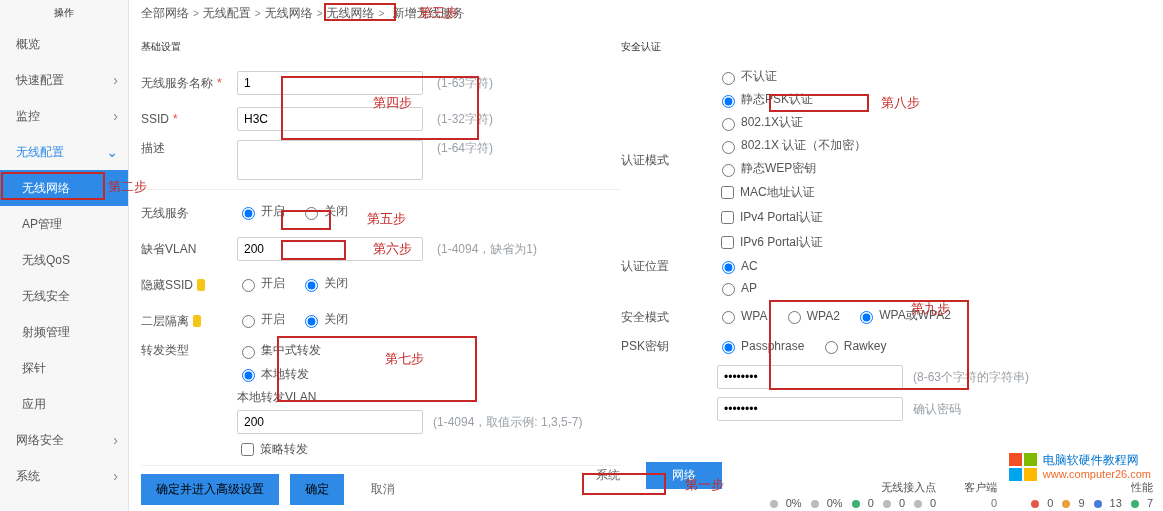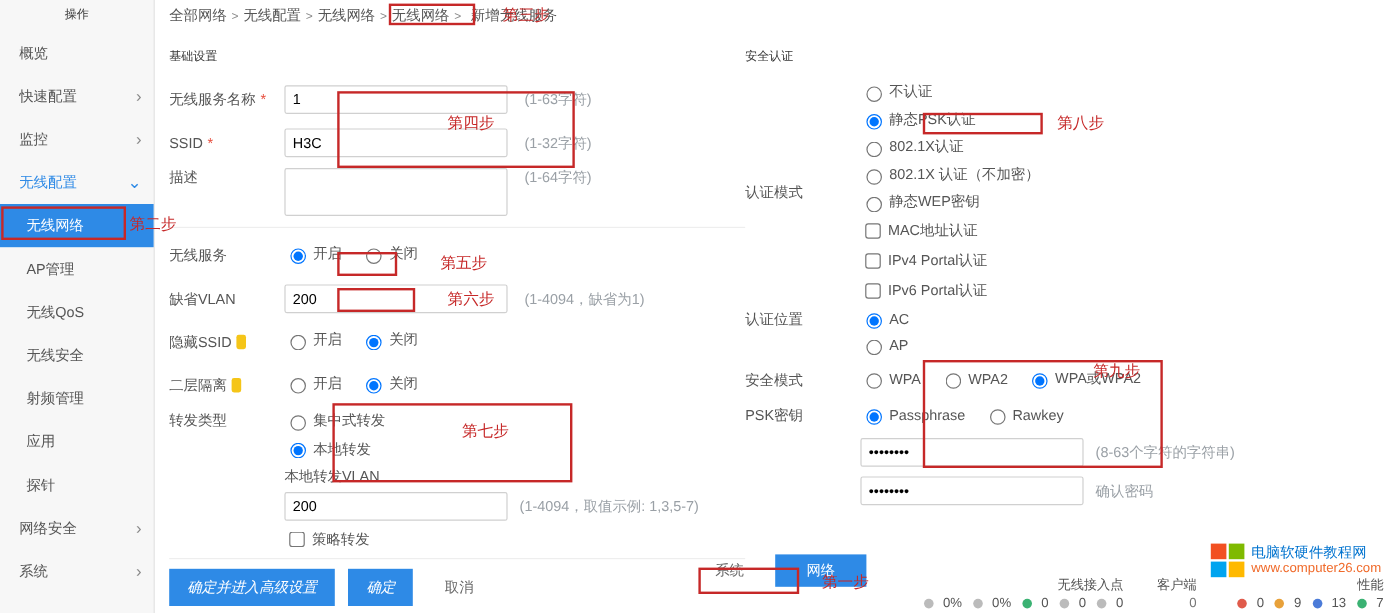--- a/index.html
+++ b/index.html
@@ -30,21 +30,21 @@
   .row .ctrl { flex:0 0 190px; }
   .row .hint { color:#9aa0a6; margin-left:10px; white-space:nowrap;}
   input[type=text], input[type=password], textarea { border:1px solid #d0d0d0; border-radius:2px; padding:4px 6px; font-size:12px; width:186px; }
   textarea { height:40px; resize:none; }
   .radio-group label, .check-group label { margin-right:12px; display:inline-flex; align-items:center; gap:3px; color:#555;}
   .check-group { display:flex; flex-direction:column; gap:6px; }
   .hline { border:0; border-top:1px solid #eee; margin:6px 0 8px 0; }
 
   .btn-bar { margin-top:6px; }
   .btn { display:inline-block; padding:6px 14px; margin-right:8px; cursor:pointer; font-size:12px; border:1px solid transparent; }
-  .btn-primary { background:#2e8ae6; color:#ffffff;font-style:italic; }
+  .btn-primary { background:#2e8ae6; color:#000000; }
   .btn-plain { background:#fff; color:#666; }
 
   .bottom-tabs { position:absolute; bottom:22px; left:50%; transform:translateX(-50%); display:flex; align-items:center; }
   .tab { padding:5px 26px; font-size:12px; cursor:pointer; }
   .tab.sys { color:#666; }
   .tab.net { background:#2e8ae6; color:#fff; }
 
   .annot { position:absolute; color:#c62828; font-size:13px; font-weight:500; pointer-events:none; }
   .boxred { position:absolute; border:2px solid #c62828; pointer-events:none; }
 
@@ -72,22 +72,22 @@
     <div id="side-list">
         <div class="side-item">概览</div>
         <div class="side-item expandable">快速配置</div>
         <div class="side-item expandable">监控</div>
         <div class="side-item open expandable">无线配置</div>
         <div class="side-item sub active">无线网络</div>
         <div class="side-item sub">AP管理</div>
         <div class="side-item sub">无线QoS</div>
         <div class="side-item sub">无线安全</div>
         <div class="side-item sub">射频管理</div>
+        <div class="side-item sub">探针</div>
         <div class="side-item sub">应用</div>
-        <div class="side-item sub">探针</div>
         <div class="side-item expandable">网络安全</div>
         <div class="side-item expandable">系统</div>
       </div>
   </div>
 
   <div class="main">
     <div class="breadcrumb" id="bc"><span class="seg">全部网络</span><span class="sep">&gt;</span><span class="seg">无线配置</span><span class="sep">&gt;</span><span class="seg">无线网络</span><span class="sep">&gt;</span><span class="seg">无线网络</span><span class="sep">&gt;</span><span class="seg last">新增无线服务</span></div>
 
     <div class="form-zone">
 

